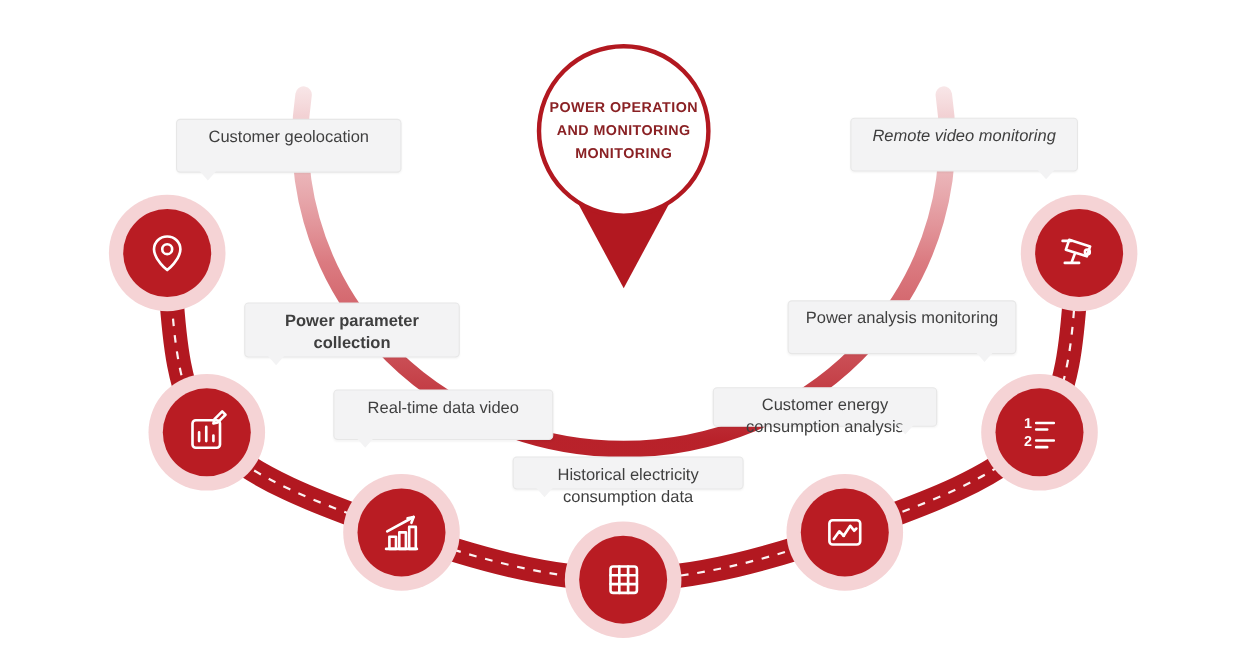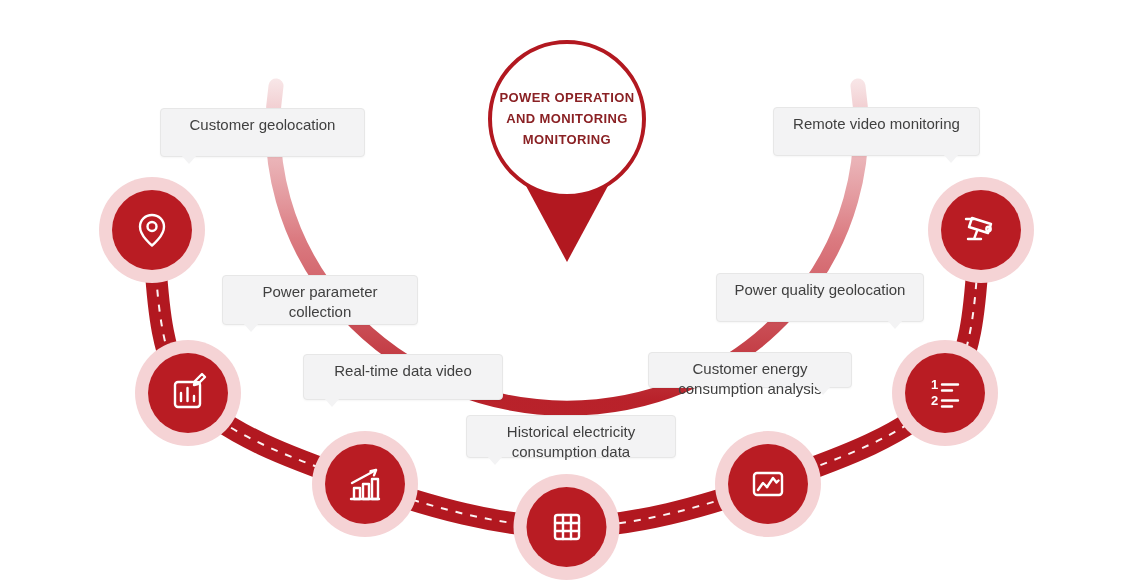--- a/index.html
+++ b/index.html
@@ -162,43 +162,43 @@
       <path d="M20 25l-3 8M11 33h13"></path>
     </g>
       </svg>
   </div>
 
   <div class="label" style="left:160px;top:108px;width:205px;height:49px;">
     <span>Customer geolocation</span>
     <i class="tail left"></i>
   </div>
 
-  <div class="label" style="left:222px;top:275px;width:196px;height:50px;">
+  <div class="label" style="left:222px;top:275px;width:196px;height:50px;font-weight:bold;">
     <span>Power parameter collection</span>
     <i class="tail left"></i>
   </div>
 
   <div class="label" style="left:303px;top:354px;width:200px;height:46px;">
     <span>Real-time data video</span>
     <i class="tail left"></i>
   </div>
 
-  <div class="label" style="left:466px;top:415px;width:210px;height:43px;">
+  <div class="label" style="left:466px;top:415px;width:210px;height:30px;">
     <span>Historical electricity consumption data</span>
     <i class="tail left"></i>
   </div>
 
   <div class="label" style="left:648px;top:352px;width:204px;height:36px;">
     <span>Customer energy consumption analysis</span>
     <i class="tail right"></i>
   </div>
 
   <div class="label" style="left:716px;top:273px;width:208px;height:49px;">
-    <span>Power quality geolocation</span>
+    <span>Power analysis monitoring</span>
     <i class="tail right"></i>
   </div>
 
-  <div class="label" style="left:773px;top:107px;width:207px;height:49px;">
+  <div class="label" style="left:773px;top:107px;width:207px;height:49px;font-style:italic;">
     <span>Remote video monitoring</span>
     <i class="tail right"></i>
   </div>
 
 </div>
 
 </body></html>

